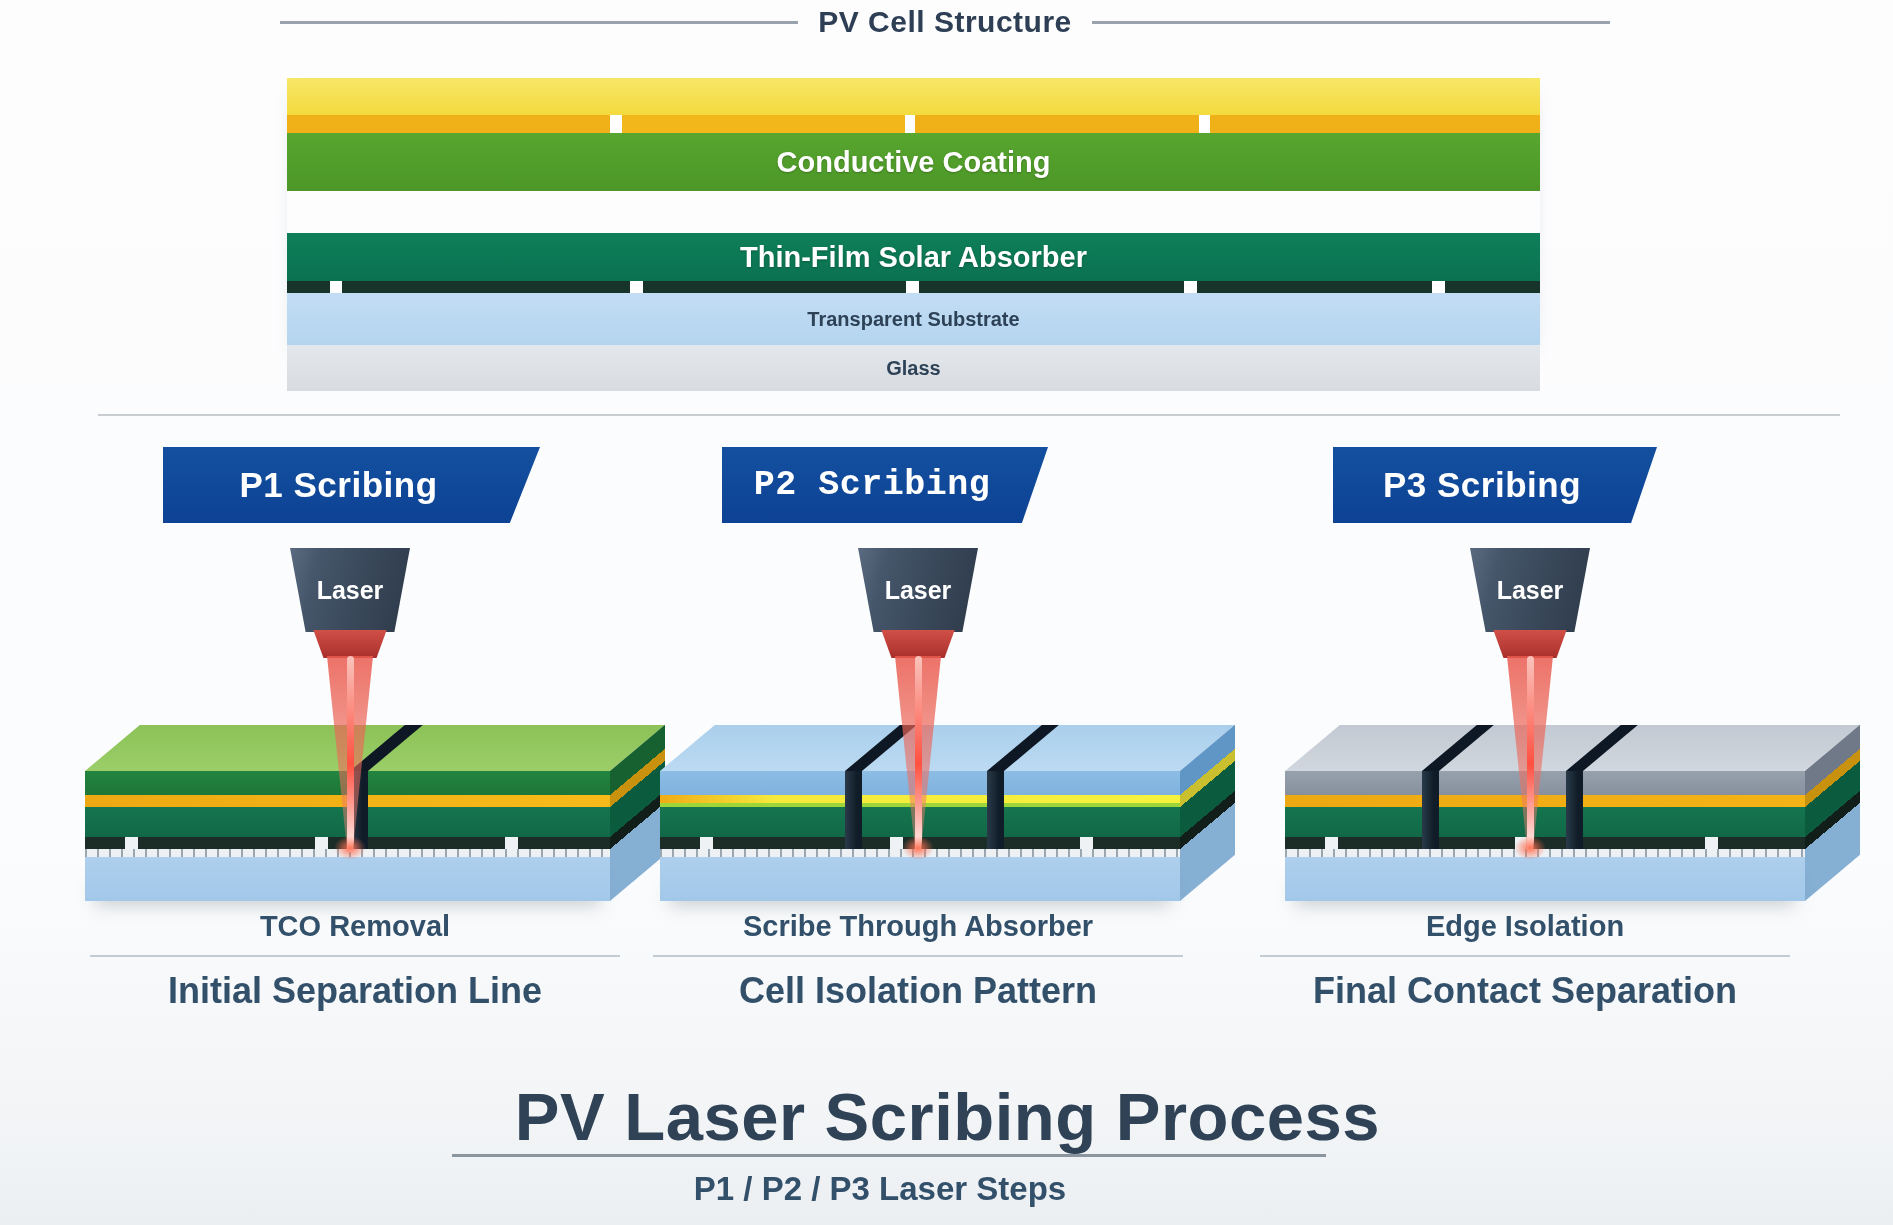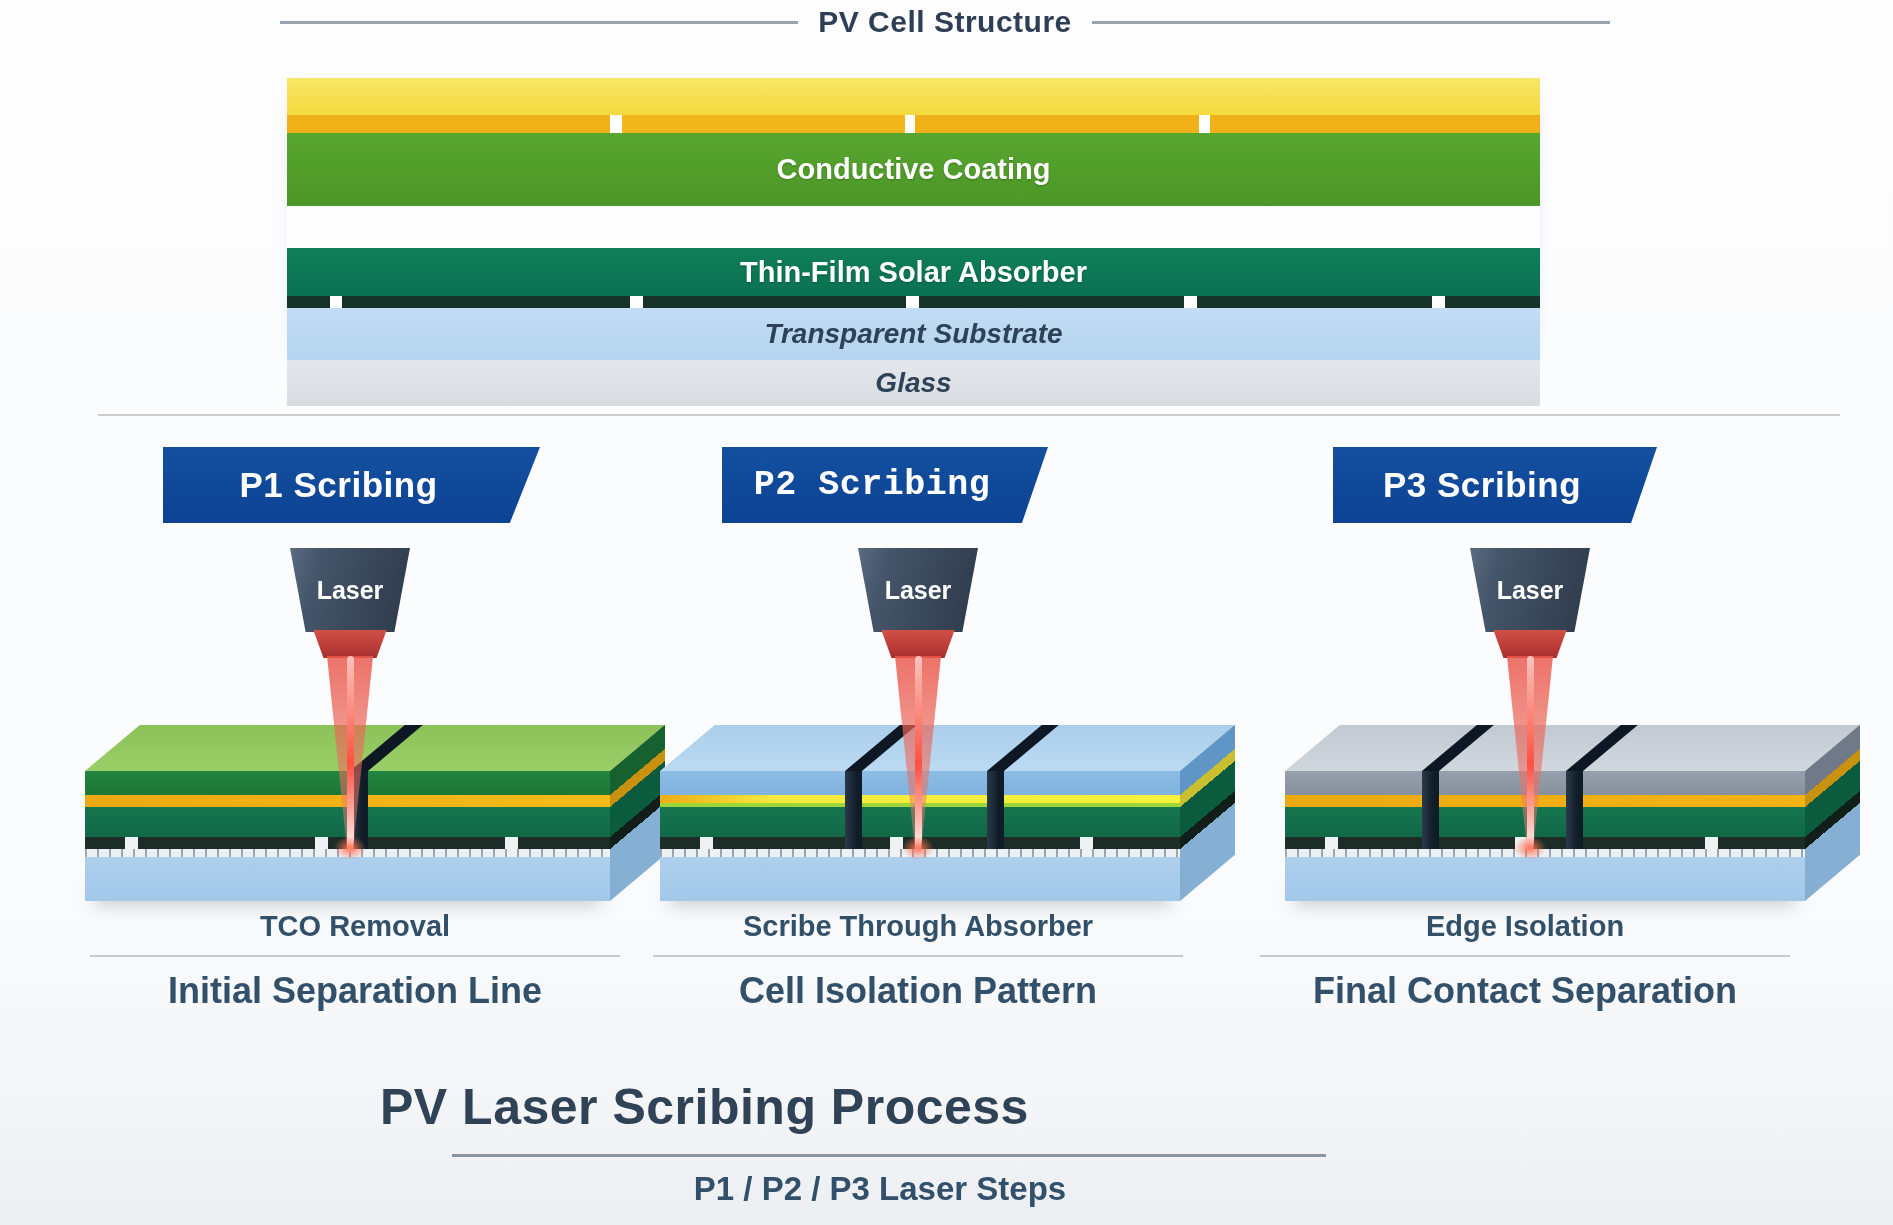--- a/index.html
+++ b/index.html
@@ -18,32 +18,32 @@
 
   
   .stack{position:absolute;left:287px;top:78px;width:1253px;height:270px;
     box-shadow:0 10px 18px -10px rgba(130,140,150,.45);}
   .layer{position:relative;width:100%;display:flex;align-items:center;justify-content:center;}
   .layer-window{height:37px;background:linear-gradient(to bottom,#f8e767,#f3da3e);}
   .layer-tco{height:18px;background:
     linear-gradient(90deg,#f0b118 0,#f0b118 25.8%,#ffffff 25.8%,#ffffff 26.7%,
       #f2b71b 26.7%,#f2b71b 49.3%,#ffffff 49.3%,#ffffff 50.1%,
       #f0b118 50.1%,#f0b118 72.8%,#ffffff 72.8%,#ffffff 73.7%,#f0b118 73.7%);}
-  .layer-cond{height:73px;background:linear-gradient(to bottom,#58a52f,#4c9727);}
+  .layer-cond{height:58px;background:linear-gradient(to bottom,#58a52f,#4c9727);}
   .layer-abs{height:48px;background:linear-gradient(to bottom,#0e7f59,#0b7150);margin-top:42px;}
   .layer-back{height:12px;background:
     linear-gradient(90deg,#17332a 0,#17332a 3.4%,#ffffff 3.4%,#ffffff 4.4%,
       #17332a 4.4%,#17332a 27.4%,#ffffff 27.4%,#ffffff 28.4%,
       #17332a 28.4%,#17332a 49.4%,#ffffff 49.4%,#ffffff 50.4%,
       #17332a 50.4%,#17332a 71.6%,#ffffff 71.6%,#ffffff 72.6%,
       #17332a 72.6%,#17332a 91.4%,#ffffff 91.4%,#ffffff 92.4%,#17332a 92.4%);}
   .layer-sub{height:52px;background:linear-gradient(to bottom,#c3ddf4,#b4d4ef);}
   .layer-glass{height:46px;background:linear-gradient(to bottom,#e4e7eb,#d8dce1);}
   .layer-label-light{color:#ffffff;font-weight:bold;font-size:29px;text-shadow:0 1px 2px rgba(0,0,0,.25);}
-  .layer-label-dark{color:#2e4257;font-weight:bold;font-size:28px;font-style:italic;}
+  .layer-label-dark{color:#2e4257;font-weight:bold;font-size:20px;}
 
   
   .divider{position:absolute;left:98px;top:414px;width:1742px;height:2px;background:#c9cdd2;}
 
   
   .banner{position:absolute;top:447px;height:76px;
     clip-path:polygon(0 0,100% 0,92% 100%,0 100%);
     background:linear-gradient(to bottom,#14509f,#0d4294);
     color:#fff;font-weight:bold;font-size:35px;
     display:flex;align-items:center;justify-content:center;padding-right:26px;letter-spacing:.5px;}
@@ -111,22 +111,22 @@
   .b3 .g1{left:137px;} .b3 .g2{left:281px;}
 
   
   .caption{position:absolute;top:906px;width:530px;text-align:center;color:#33506b;}
   .caption.p1{left:90px;} .caption.p2{left:653px;} .caption.p3{left:1260px;}
   .cap-title{font-size:29px;font-weight:bold;line-height:40px;}
   .cap-rule{height:2px;background:#c3cbd3;margin:9px 0 13px;}
   .cap-sub{font-size:36px;font-weight:bold;}
 
   
-  .footer-title{position:absolute;left:380px;top:1078px;width:1000px;text-align:left;
-    font-size:50px;font-weight:bold;color:#2f4256;letter-spacing:.5px;}
+  .footer-title{position:absolute;left:380px;top:1078px;width:1000px;text-align:right;
+    font-size:67px;font-weight:bold;color:#2f4256;letter-spacing:.5px;}
   .footer-rule{position:absolute;left:452px;top:1154px;width:874px;height:3px;background:#8b95a0;}
   .footer-subtitle{position:absolute;left:380px;top:1170px;width:1000px;text-align:center;
     font-size:33px;font-weight:bold;color:#33506b;}
 </style>
 </head>
 <body>
 
 <div class="canvas">
 
   <div class="header-row">

